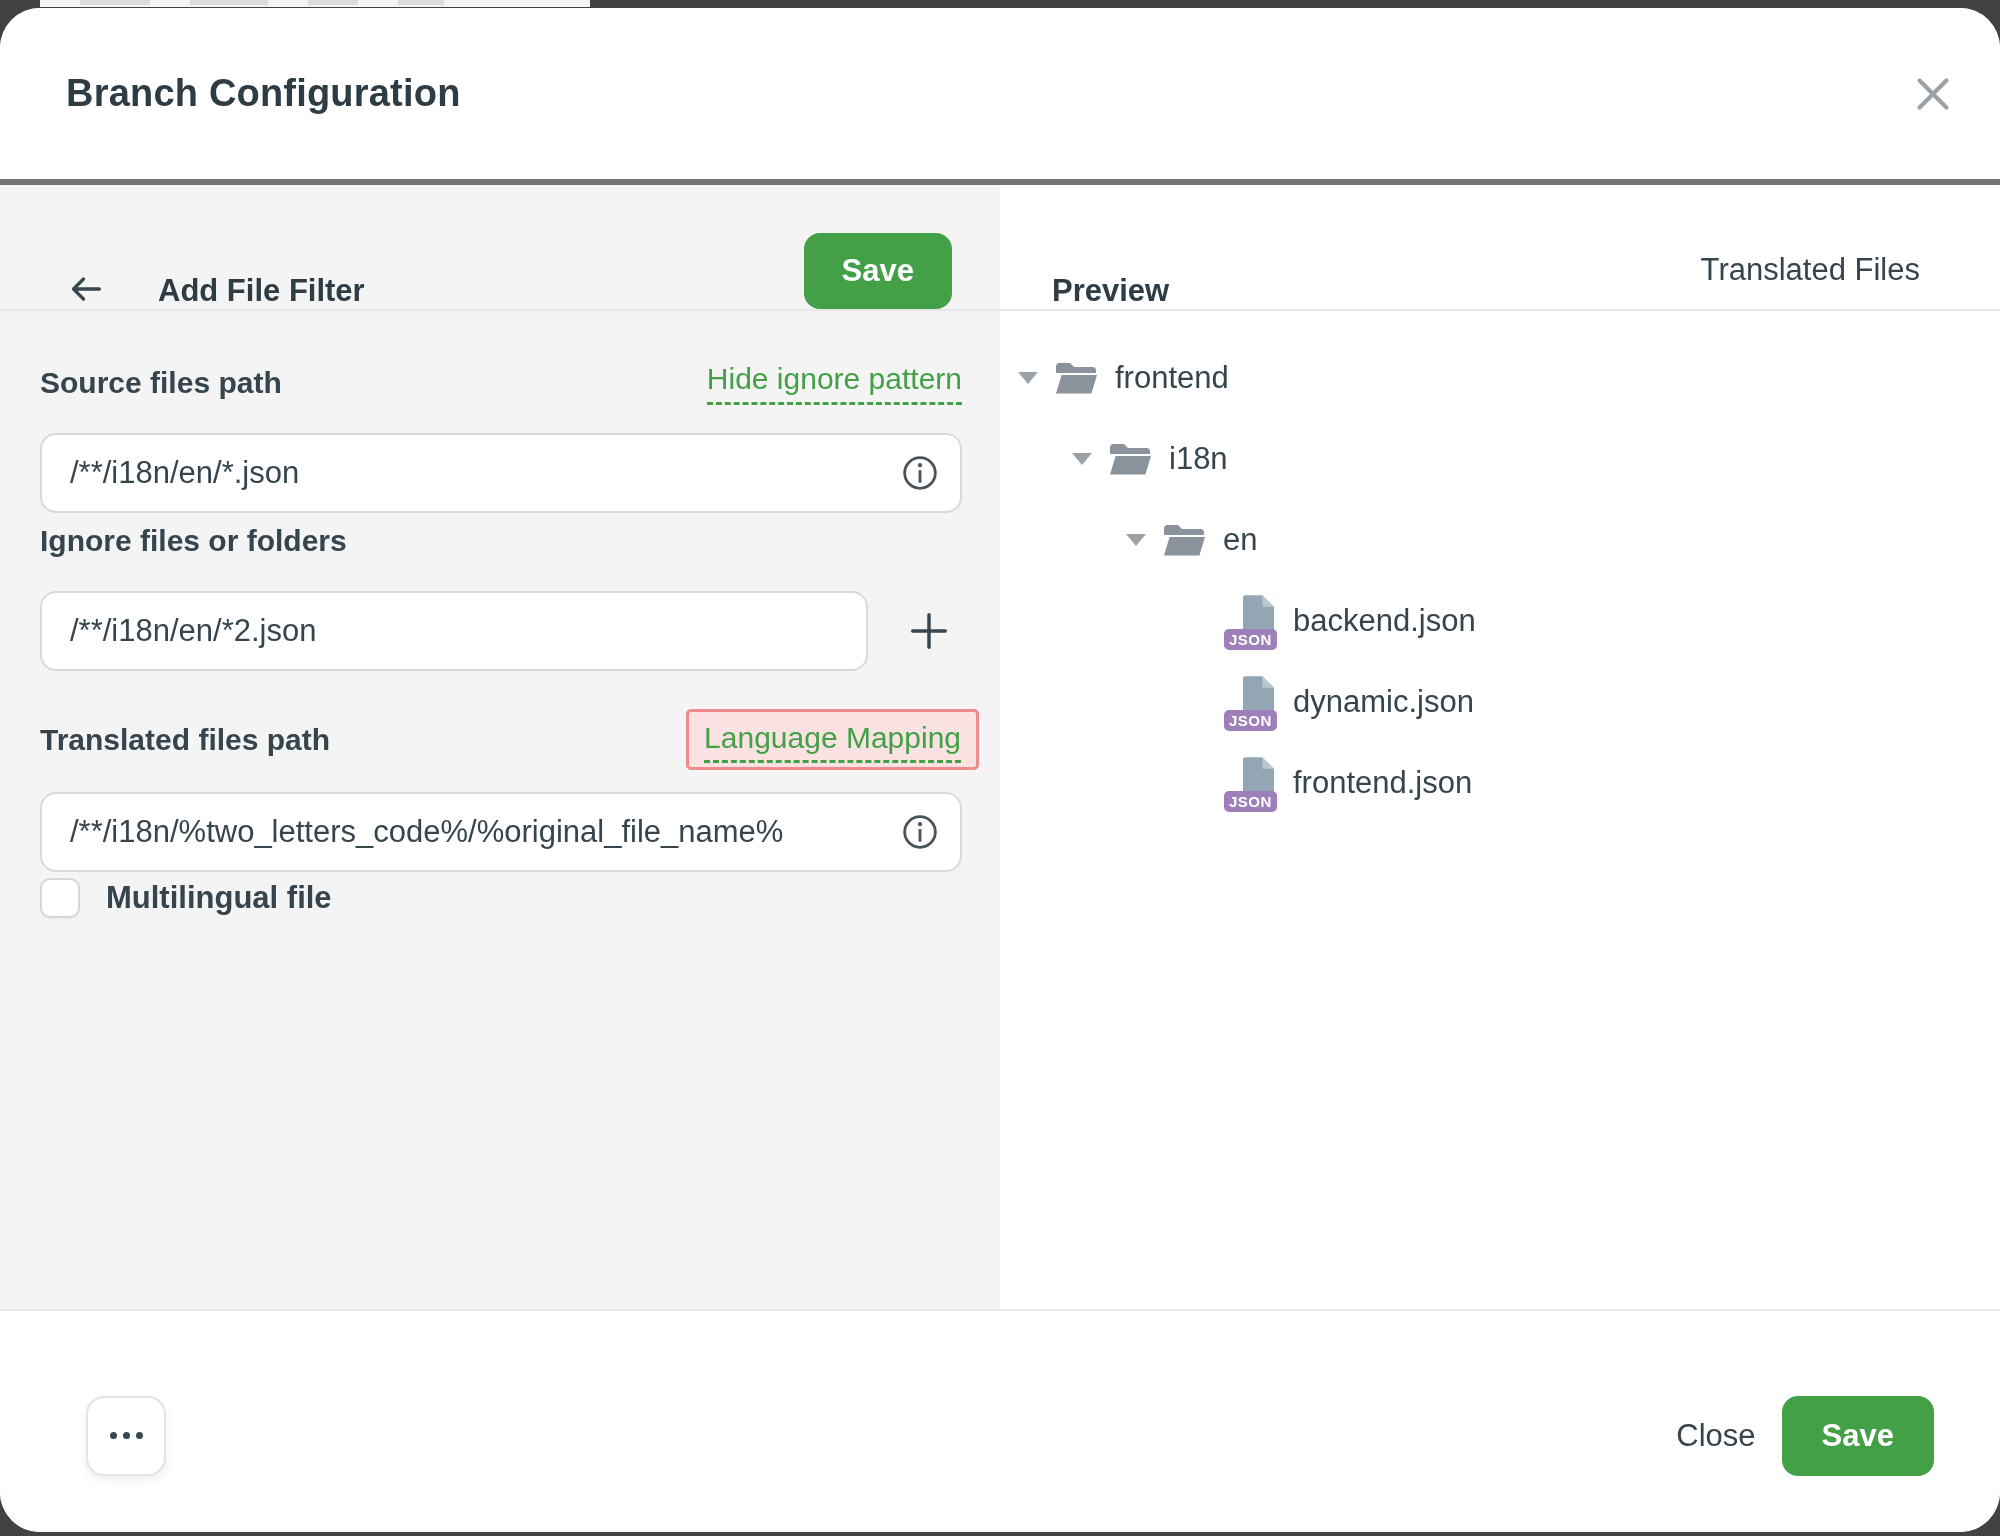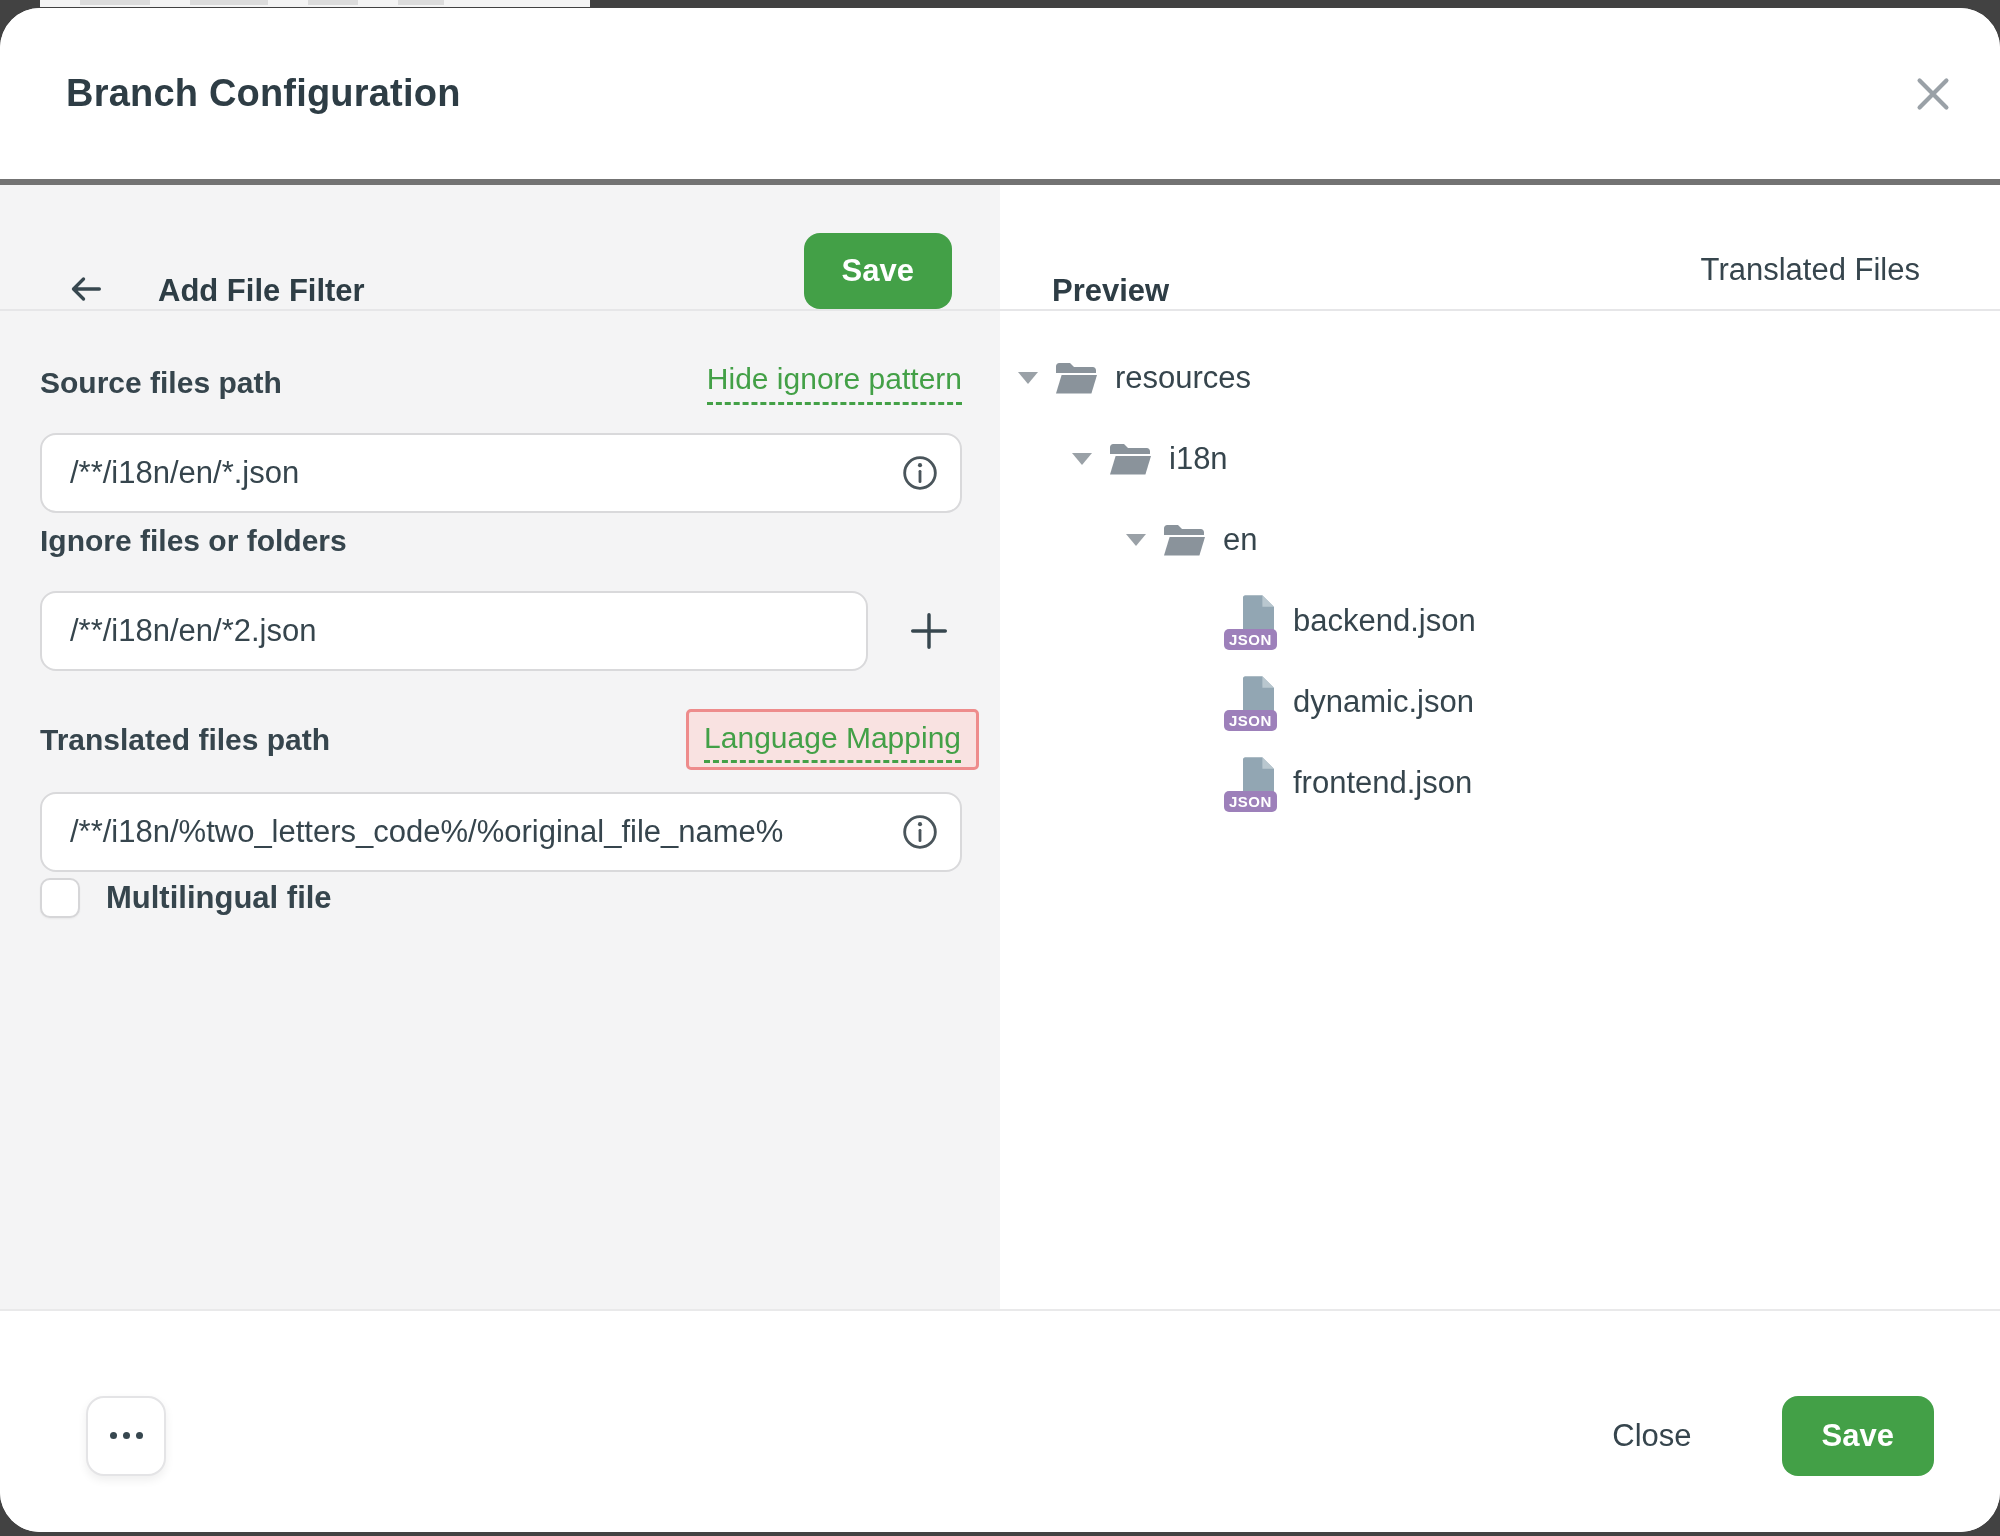--- a/index.html
+++ b/index.html
@@ -107,21 +107,21 @@
     flex:0 0 223px;border-top:2px solid #e9e9ea;background:#fff;
     display:flex;align-items:center;box-sizing:border-box;
     padding:28px 66px 0 86px;
   }
   .more-btn{
     width:80px;height:80px;background:#fff;border:2px solid #e4e4e6;border-radius:18px;
     box-shadow:0 4px 10px rgba(0,0,0,.07);
     display:flex;align-items:center;justify-content:center;gap:6px;cursor:pointer;
   }
   .dot{width:7px;height:7px;border-radius:50%;background:#37474f;}
-  .footer-right{margin-left:auto;display:flex;align-items:center;gap:90px;}
+  .footer-right{margin-left:auto;display:flex;align-items:center;gap:26px;}
   .close-text{background:none;border:0;font-family:inherit;font-size:31px;color:#36454d;cursor:pointer;padding:0;}
   .modal-footer .btn-green{height:80px;padding:0 40px;border-radius:16px;}
 </style>
 </head>
 <body>
 
 <div class="peek-strip">
   <span style="width:70px"></span>
   <span style="width:78px"></span>
   <span style="width:50px"></span>
@@ -221,21 +221,21 @@
       </div>
       <div class="tree" id="tree">
           <div class="tree-row" style="padding-left: 18px;">
             <span class="caret"></span>
             <span class="folder-ic">
               <svg width="42" height="34" viewBox="0 0 21 17">
                 <path fill="var(--icon-gray,#8a939b)" d="M0.5 2.6 C0.5 1.7 1.2 1 2.1 1 h5.4 l2 2 h9.4 c0.9 0 1.6 0.7 1.6 1.6 v1.4 H0.5 Z"></path>
                 <path fill="var(--icon-gray,#8a939b)" d="M3.3 7 H21 L18.2 16.2 H0.5 Z"></path>
               </svg>
             </span>
-            <span class="tree-label">resources</span>
+            <span class="tree-label">frontend</span>
           </div>
           <div class="tree-row" style="padding-left: 72px;">
             <span class="caret"></span>
             <span class="folder-ic">
               <svg width="42" height="34" viewBox="0 0 21 17">
                 <path fill="var(--icon-gray,#8a939b)" d="M0.5 2.6 C0.5 1.7 1.2 1 2.1 1 h5.4 l2 2 h9.4 c0.9 0 1.6 0.7 1.6 1.6 v1.4 H0.5 Z"></path>
                 <path fill="var(--icon-gray,#8a939b)" d="M3.3 7 H21 L18.2 16.2 H0.5 Z"></path>
               </svg>
             </span>
             <span class="tree-label">i18n</span>

